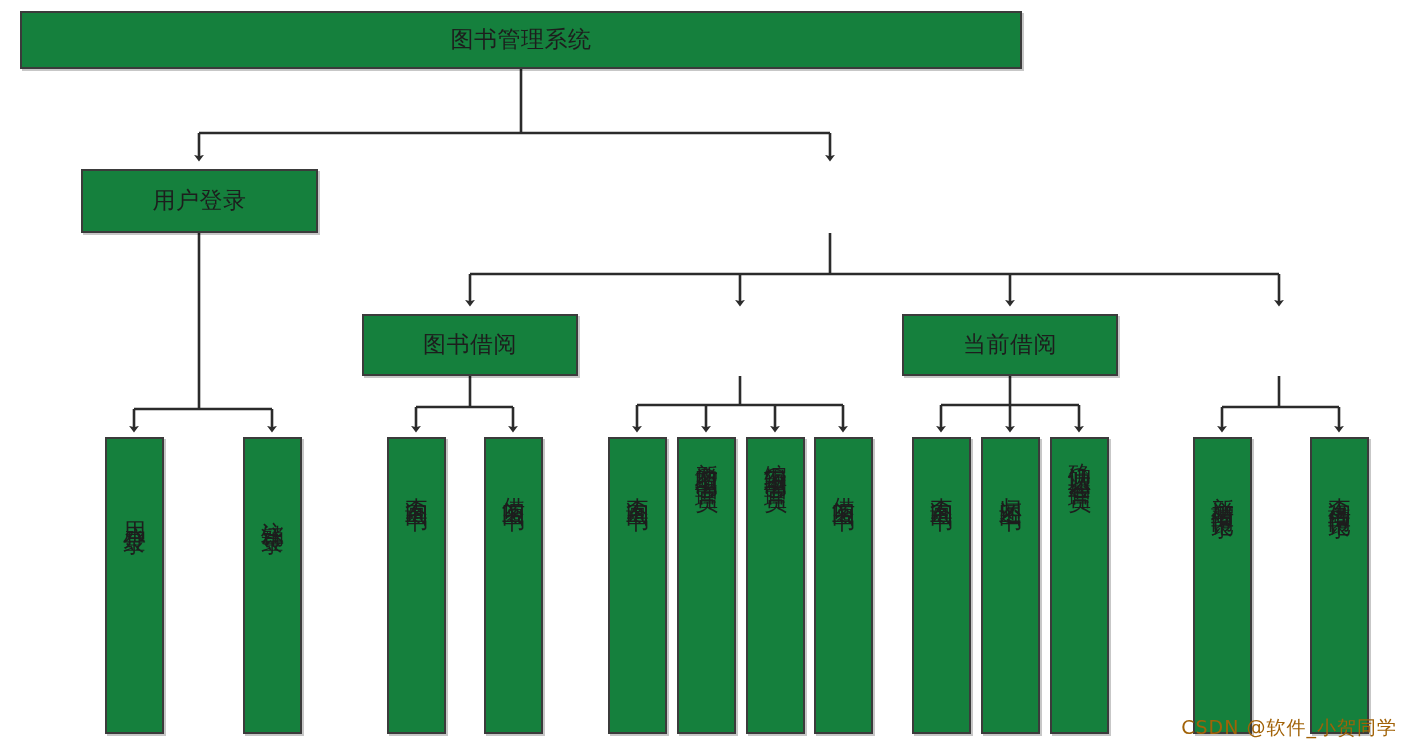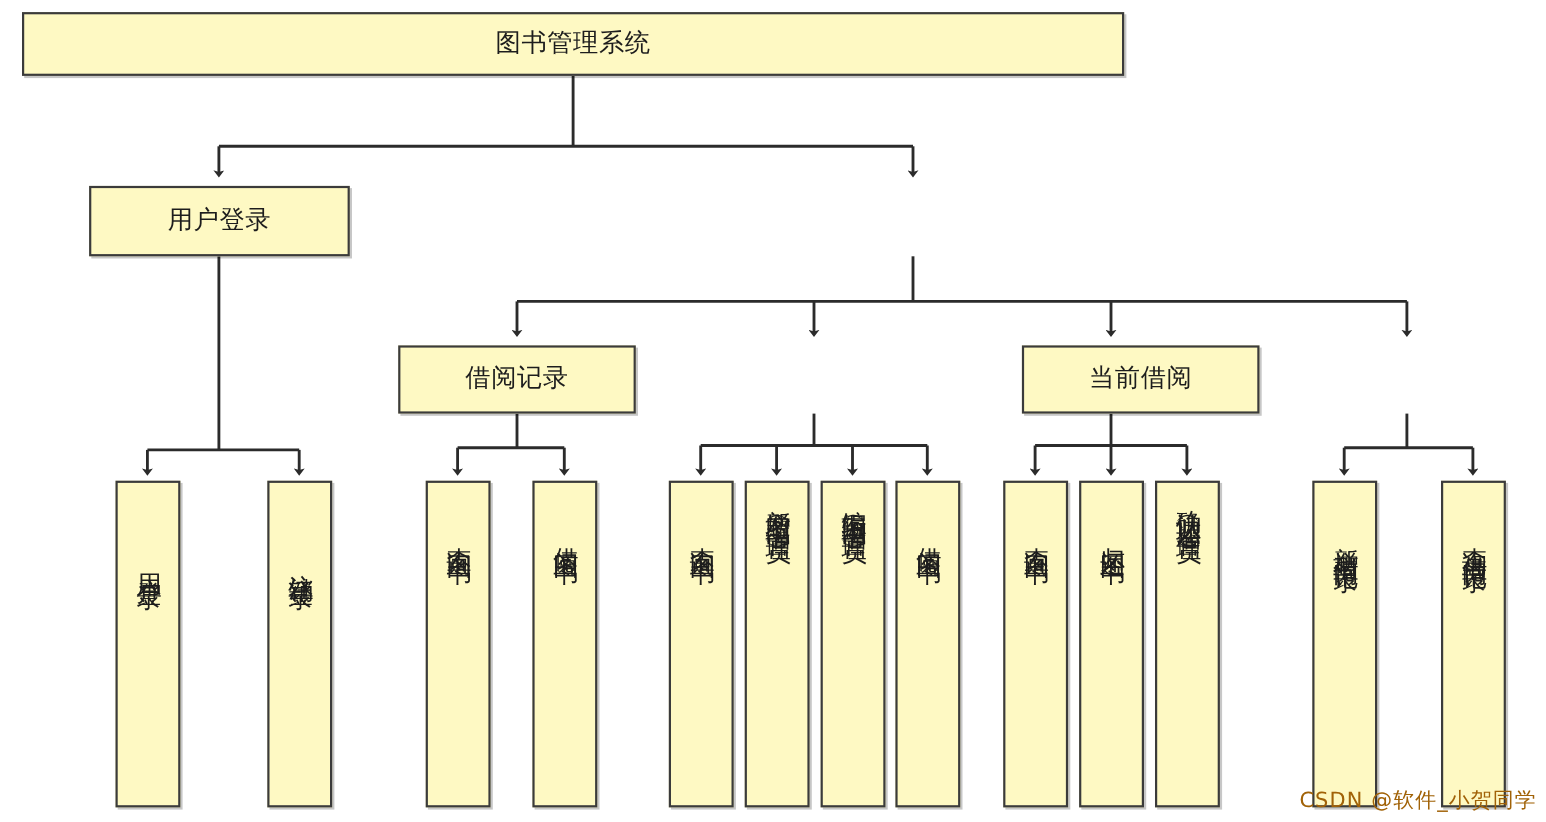--- a/index.html
+++ b/index.html
@@ -22,21 +22,21 @@
     position: absolute;
     left: 0;
     top: 0;
     width: 1405px;
     height: 747px;
     pointer-events: none;
   }
   .node {
     position: absolute;
     box-sizing: border-box;
-    background: #fef9c3;
+    background: #15803d;
     border: 2px solid #3b3b3b;
     box-shadow: 2px 2px 0 rgba(0,0,0,0.22);
     display: flex;
     align-items: center;
     justify-content: center;
     color: #1d1d1d;
     z-index: 2;
   }
   .node-label {
     display: block;
@@ -135,23 +135,23 @@
 
   <div class="node horizontal" style="left:20px; top:11px; width:1002px; height:58px;">
     <span class="node-label">图书管理系统</span>
   </div>
 
   <div class="node horizontal" style="left:81px; top:169px; width:237px; height:64px;">
     <span class="node-label">用户登录</span>
   </div>
 
   <div class="node horizontal" style="left:362px; top:314px; width:216px; height:62px;">
-    <span class="node-label">借阅记录</span>
+    <span class="node-label">图书借阅</span>
   </div>
-  <div class="node horizontal" style="left:902px; top:314px; width:216px; height:62px;margin-left:27px;">
+  <div class="node horizontal" style="left:902px; top:314px; width:216px; height:62px;">
     <span class="node-label">当前借阅</span>
   </div>
 
   <div class="node vertical mid" style="left:105px; top:437px; width:59px; height:297px;">
     <span class="node-label">用户登录</span>
   </div>
   <div class="node vertical mid" style="left:243px; top:437px; width:59px; height:297px;">
     <span class="node-label">注销登录</span>
   </div>
 

